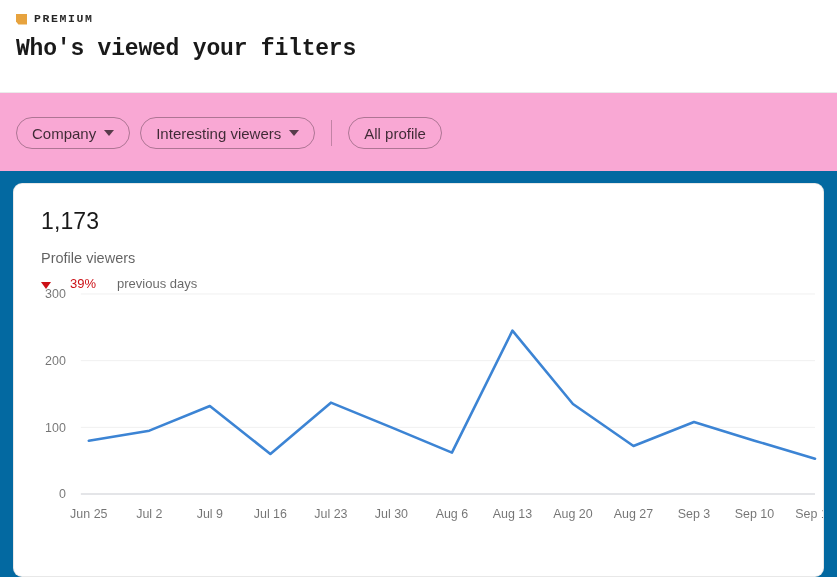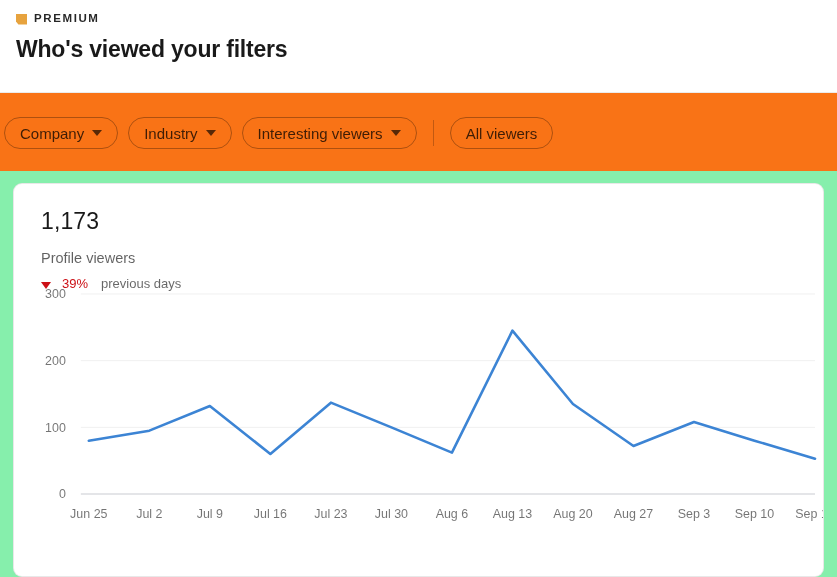--- a/index.html
+++ b/index.html
@@ -16,20 +16,21 @@
     position: relative;
   }
 
   
   .header {
     padding: 12px 16px 28px 16px;
     border-bottom: 1px solid #ebebeb;
     background: #ffffff;
     box-sizing: border-box;
     height: 93px;
+    font-family: Liberation Mono, monospace;
   }
   .premium-row {
     display: flex;
     align-items: center;
     gap: 7px;
     height: 14px;
     margin-bottom: 9px;
   }
   .premium-badge {
     width: 11px;
@@ -59,22 +60,22 @@
     color: rgba(0,0,0,0.6);
     line-height: 1.4;
     margin: 0;
   }
 
   
   .filter-bar {
     display: flex;
     align-items: center;
     gap: 10px;
-    padding: 16px 16px 14px 4px;
-    background: #f97316;
+    padding: 16px 16px 14px 16px;
+    background: #f9a8d4;
     box-sizing: border-box;
     height: 78px;
   }
   .pill {
     display: inline-flex;
     align-items: center;
     gap: 7px;
     height: 32px;
     padding: 0 15px;
     border: 1px solid rgba(0,0,0,0.3);
@@ -99,21 +100,21 @@
   .filter-divider {
     width: 1px;
     height: 26px;
     background: rgba(0,0,0,0.22);
     margin: 0 6px;
     flex: 0 0 auto;
   }
 
   
   .page-body {
-    background: #86efac;
+    background: #0369a1;
     padding: 12px 13px 0 13px;
     box-sizing: border-box;
     height: 406px;
   }
   .card {
     background: #ffffff;
     border: 1px solid rgba(0,0,0,0.09);
     border-radius: 9px;
     height: 100%;
     box-sizing: border-box;
@@ -134,21 +135,21 @@
   }
   .stat-label {
     font-size: 14.5px;
     color: rgba(0,0,0,0.62);
     line-height: 1.45;
     margin-top: 12px;
   }
   .stat-delta {
     display: flex;
     align-items: center;
-    gap: 8px;
+    gap: 16px;
     margin-top: 7px;
     font-size: 13px;
     line-height: 1.3;
   }
   .delta-arrow {
     width: 0; height: 0;
     border-left: 5px solid transparent;
     border-right: 5px solid transparent;
     border-top: 7px solid #cc1016;
     display: inline-block;
@@ -208,30 +209,26 @@
   </div>
   <h1 class="page-title">Who's viewed your filters</h1>
 </div>
 
 <div class="filter-bar">
   <button class="pill">
     <span>Company</span>
     <span class="caret"></span>
   </button>
   <button class="pill">
-    <span>Industry</span>
-    <span class="caret"></span>
-  </button>
-  <button class="pill">
     <span>Interesting viewers</span>
     <span class="caret"></span>
   </button>
   <span class="filter-divider"></span>
   <button class="pill">
-    <span>All viewers</span>
+    <span>All profile</span>
   </button>
 </div>
 
 <div class="page-body">
   <div class="card">
 
     <div class="stats">
       <div class="stat-value">1,173</div>
       <div class="stat-label">Profile viewers</div>
       <div class="stat-delta">

